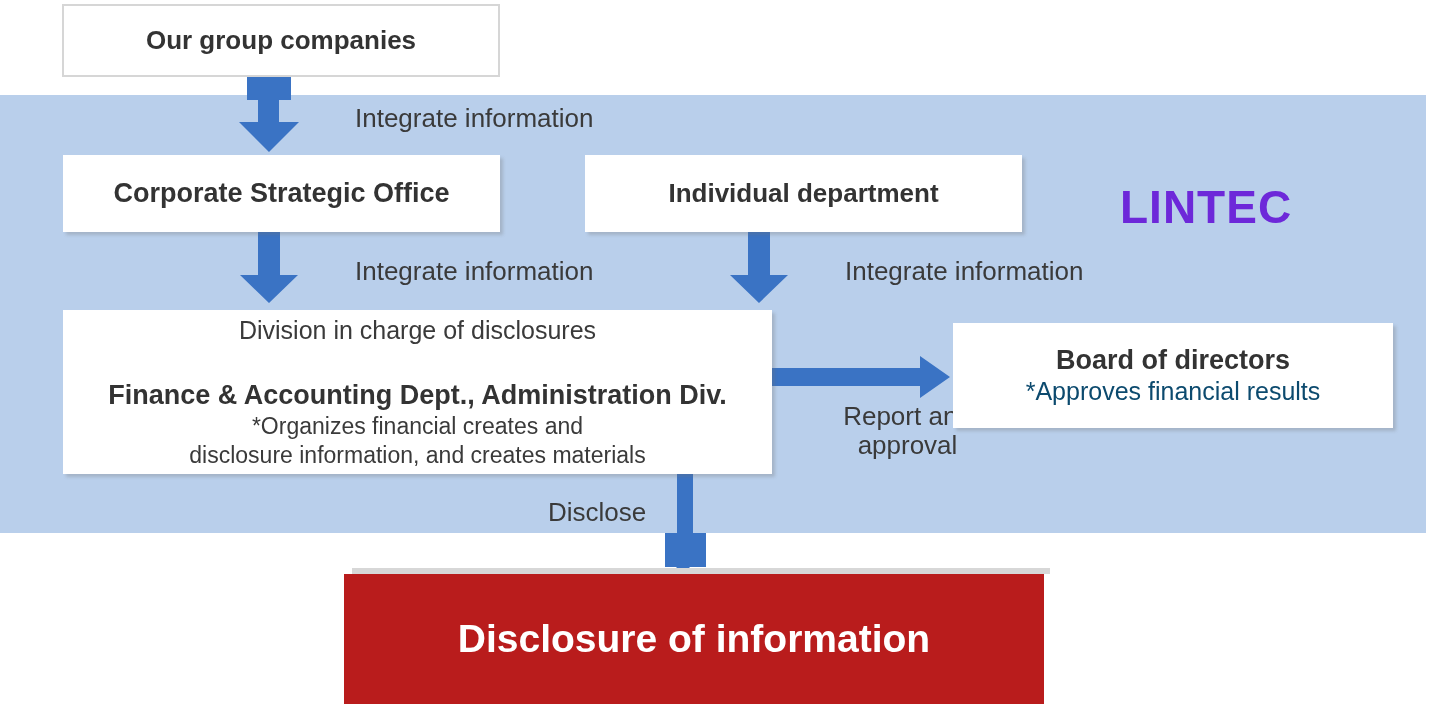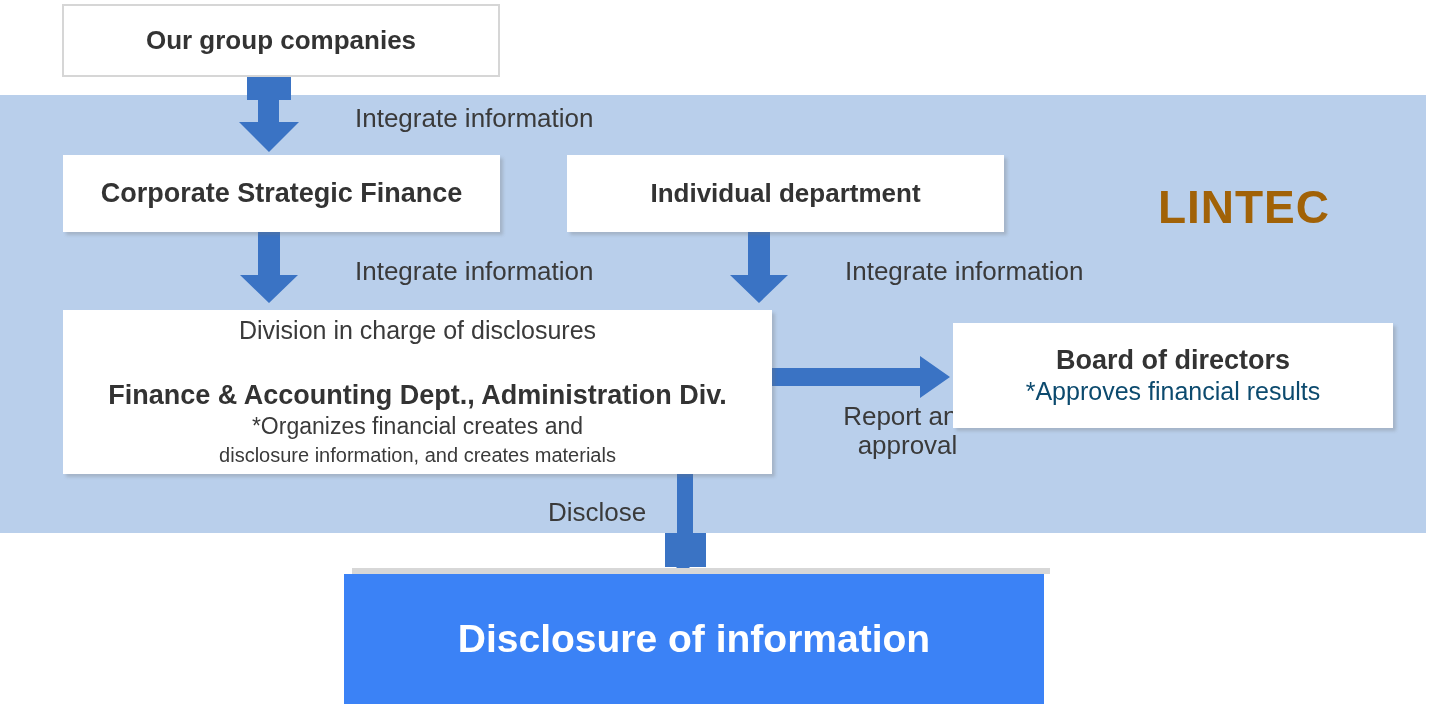--- a/index.html
+++ b/index.html
@@ -31,27 +31,27 @@
     align-items: center;
     justify-content: center;
     text-align: center;
     box-shadow: 3px 3px 3px rgba(110,110,110,0.28);
   }
   .node-top { border: 2px solid #d6d6d6; box-shadow: none; }
   .node-title { font-weight: bold; font-size: 26px; color: #333333; }
   .node-title-lg { font-weight: bold; font-size: 27px; color: #333333; }
   .box-group    { left: 62px;  top: 4px;   width: 434px; height: 69px; }
   .box-cso      { left: 63px;  top: 155px; width: 437px; height: 77px; }
-  .box-ind      { left: 567px; top: 155px; width: 437px; height: 77px; }
+  .box-ind      { left: 585px; top: 155px; width: 437px; height: 77px; }
   .box-division { left: 63px;  top: 310px; width: 709px; height: 164px; }
   .box-board    { left: 953px; top: 323px; width: 440px; height: 105px; }
   .division-line1 { font-size: 25px; line-height: 32px; color: #3a3a3a; }
   .division-line2 { font-size: 27px; line-height: 34px; font-weight: bold; color: #333333; margin-top: 32px; }
   .division-line3 { font-size: 23px; line-height: 29px; color: #3a3a3a; }
-  .division-line4 { font-size: 20px; line-height: 29px; color: #3a3a3a; }
+  .division-line4 { font-size: 23px; line-height: 29px; color: #3a3a3a; }
   .board-note { font-size: 25px; line-height: 30px; color: #0c4a6e; }
   .flow-label {
     position: absolute;
     font-size: 26px;
     color: #3a3a3a;
     white-space: nowrap;
     margin-left: 48px;
   }
   .label-integrate-top   { left: 307px; top: 103px; }
   .label-integrate-left  { left: 307px; top: 256px; }
@@ -63,22 +63,22 @@
   .label-disclose {
     left: 500px; top: 497px; width: 158px;
     text-align: left;
   }
   .brand {
     position: absolute;
     left: 1120px; top: 180px; width: 210px;
     font-weight: bold;
     font-size: 46px;
     letter-spacing: 1px;
-    color: #a16207;
-    text-align: right;
+    color: #6d28d9;
+    text-align: left;
   }
   .disclosure-shadow {
     position: absolute;
     left: 352px; top: 568px;
     width: 698px; height: 6px;
     background: #d7d7d7;
   }
   .box-disclosure {
     position: absolute;
     left: 344px; top: 574px;
@@ -109,21 +109,21 @@
     <polygon fill="#3a73c4" points="677,472 693,472 693,533 706,533 706,567 690,567 683,574 676,567 665,567 665,533 677,533"></polygon>
   </svg>
 
   <div class="node node-top box-group">
     <div class="node-title">Our group companies</div>
   </div>
 
   <div class="flow-label label-integrate-top">Integrate information</div>
 
   <div class="node box-cso">
-    <div class="node-title-lg">Corporate Strategic Finance</div>
+    <div class="node-title-lg">Corporate Strategic Office</div>
   </div>
 
   <div class="node box-ind">
     <div class="node-title">Individual department</div>
   </div>
 
   <div class="brand">LINTEC</div>
 
   <div class="flow-label label-integrate-left">Integrate information</div>
 
@@ -143,17 +143,17 @@
 
   <div class="node box-board">
     <div class="node-title-lg">Board of directors</div>
     <div class="board-note">*Approves financial results</div>
   </div>
 
   <div class="flow-label label-disclose">Disclose</div>
 
   <div class="disclosure-shadow"></div>
 
-  <div class="box-disclosure" style="background: #3b82f6; justify-content: center;">
+  <div class="box-disclosure" style="background: #b91c1c; justify-content: center;">
     <div class="disclosure-text">Disclosure of information</div>
   </div>
 
 </div>
 
 </body></html>

